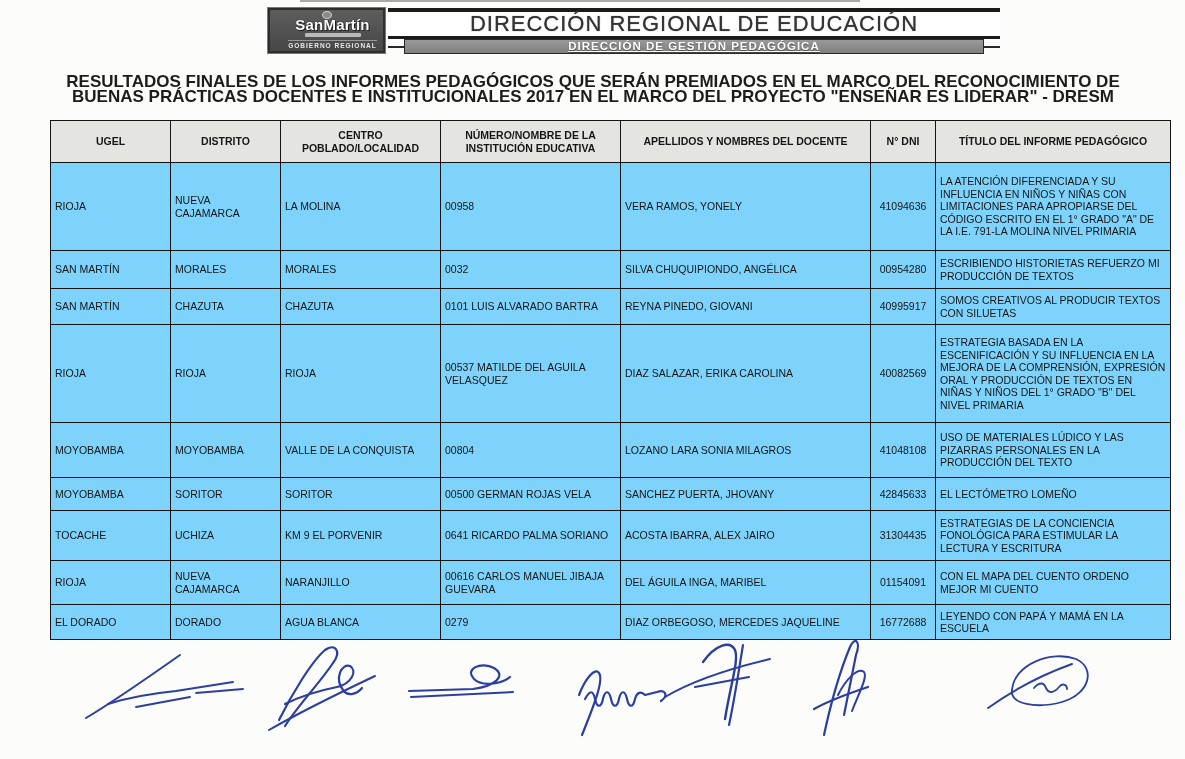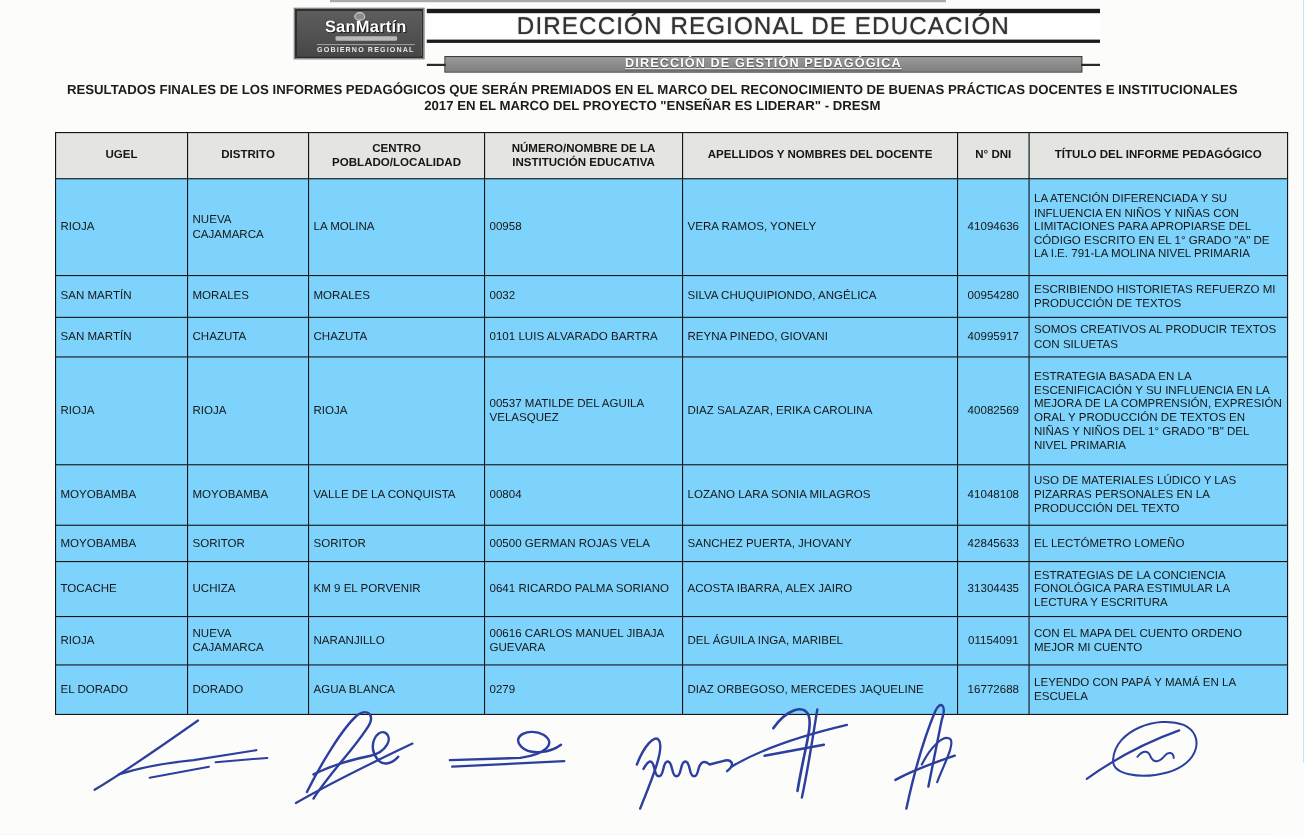--- a/index.html
+++ b/index.html
@@ -50,34 +50,34 @@
   }
   .banner-main{flex:1;display:flex;flex-direction:column;margin-left:3px;}
   .banner-bar1{
     border-top:4px solid #1b1b1b;border-bottom:3px solid #1b1b1b;
     background:#fff;
     text-align:center;
     font-size:22px;font-weight:normal;color:#333;
     letter-spacing:1px;line-height:24px;height:31px;
     text-shadow:0 0 1px #555;
   }
-  .banner-bar2-wrap{position:relative;height:17px;margin-top:12px;}
+  .banner-bar2-wrap{position:relative;height:17px;margin-top:0;}
   .banner-bar2-rule{position:absolute;left:0;right:0;top:7px;border-top:2px solid #2a2a2a;}
   .banner-bar2{
     position:absolute;left:16px;right:16px;top:0;height:15px;
     background:linear-gradient(#9a9a9a,#7f7f7f);
     border:1px solid #2a2a2a;
     text-align:center;color:#fff;font-weight:bold;font-size:11.5px;line-height:13px;
     letter-spacing:1px;text-decoration:underline;
     text-shadow:0 1px 1px #444;
   }
   
   .doc-title{
     position:absolute;top:74px;left:58px;width:1070px;
-    text-align:center;font-weight:bold;font-size:12px;line-height:15px;
+    text-align:center;font-weight:bold;font-size:17px;line-height:15px;
     color:#1c1c1c;
   }
   
   table.results{
     position:absolute;top:120px;left:50px;width:1120px;
     border-collapse:collapse;table-layout:fixed;
     background:#7dd3fc;
     padding-left:28px;
   }
   table.results th,table.results td{
@@ -96,21 +96,21 @@
   th.c3{width:180px}th.c4{width:250px}th.c5{width:65px}th.c6{width:235px}
   td.c5{text-align:center;padding-right:5px;}
   tbody tr:nth-child(1){height:88px}
   tbody tr:nth-child(2){height:38px}
   tbody tr:nth-child(3){height:36px}
   tbody tr:nth-child(4){height:98px}
   tbody tr:nth-child(5){height:55px}
   tbody tr:nth-child(6){height:33px}
   tbody tr:nth-child(7){height:50px}
   tbody tr:nth-child(8){height:44px}
-  tbody tr:nth-child(9){height:45px}
+  tbody tr:nth-child(9){height:35px}
   
   .signatures{position:absolute;top:632px;left:0;width:1185px;height:127px;}
   .sig{position:absolute;}
   .sig path,.sig ellipse{stroke:var(--ink);fill:none;stroke-linecap:round;stroke-linejoin:round;}
   
   .scan-top{position:absolute;top:0;left:300px;width:560px;border-top:2px solid #555;opacity:.5;}
 </style>
 </head>
 <body>
 

